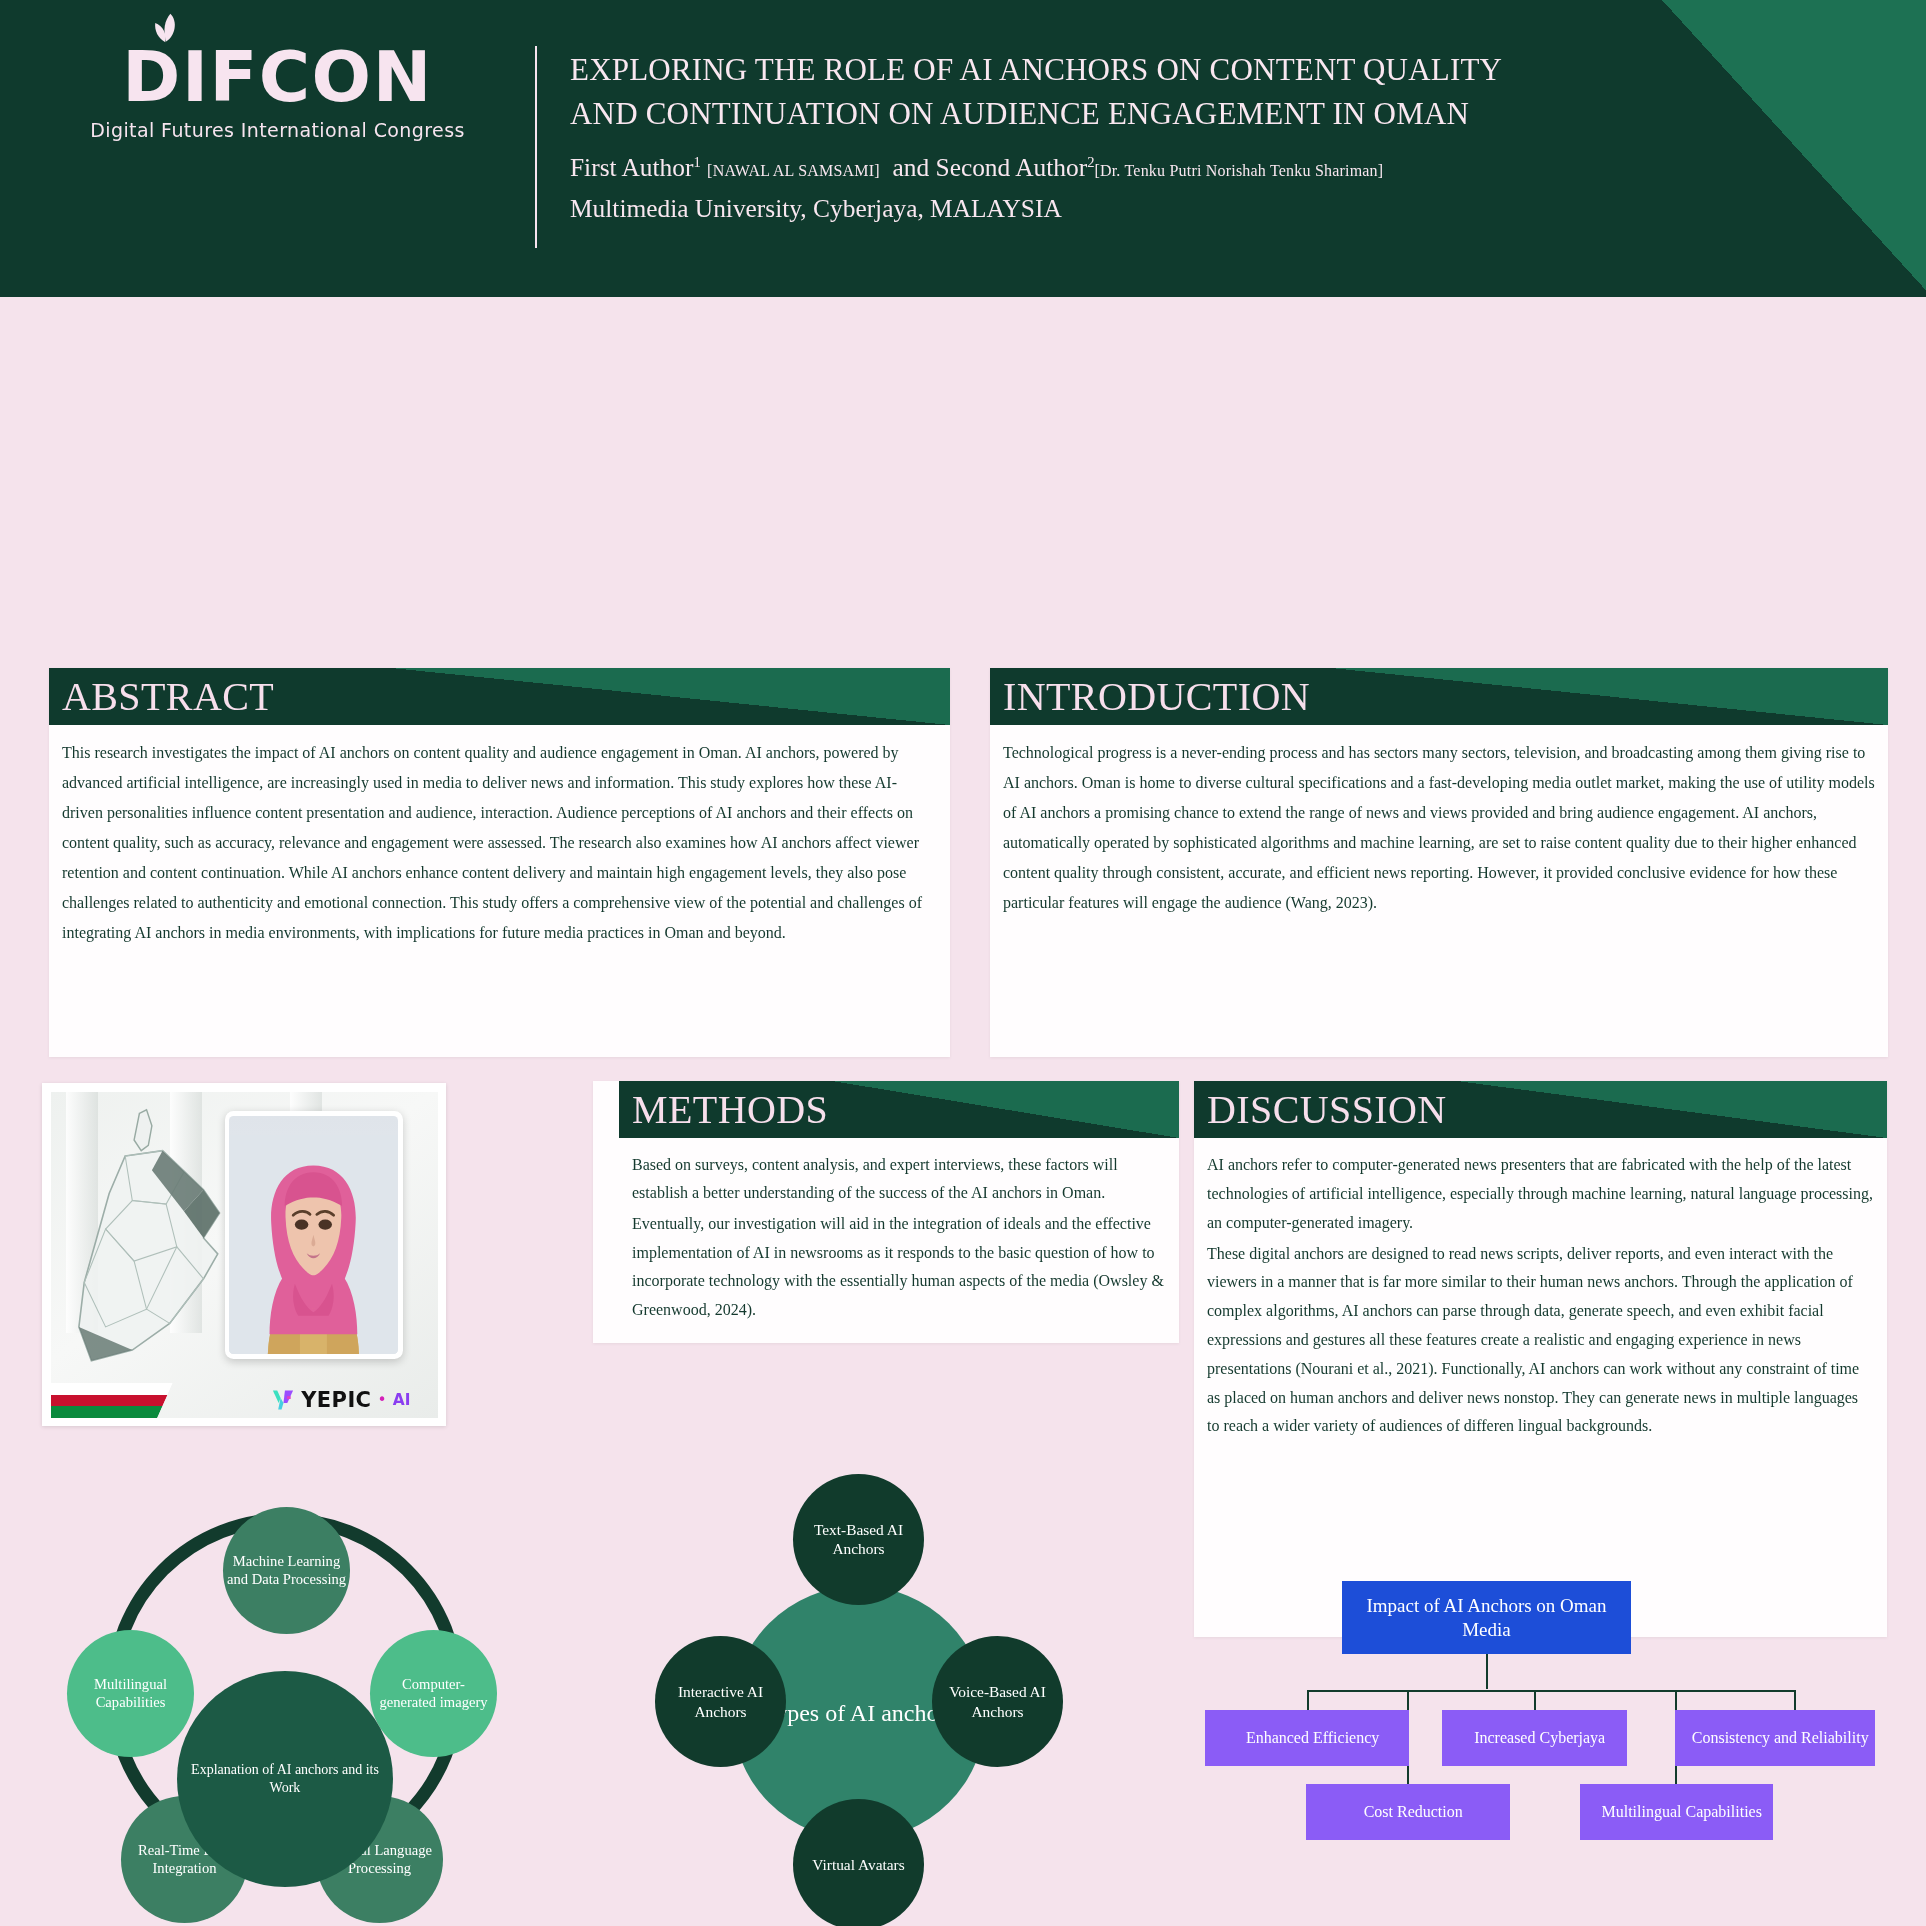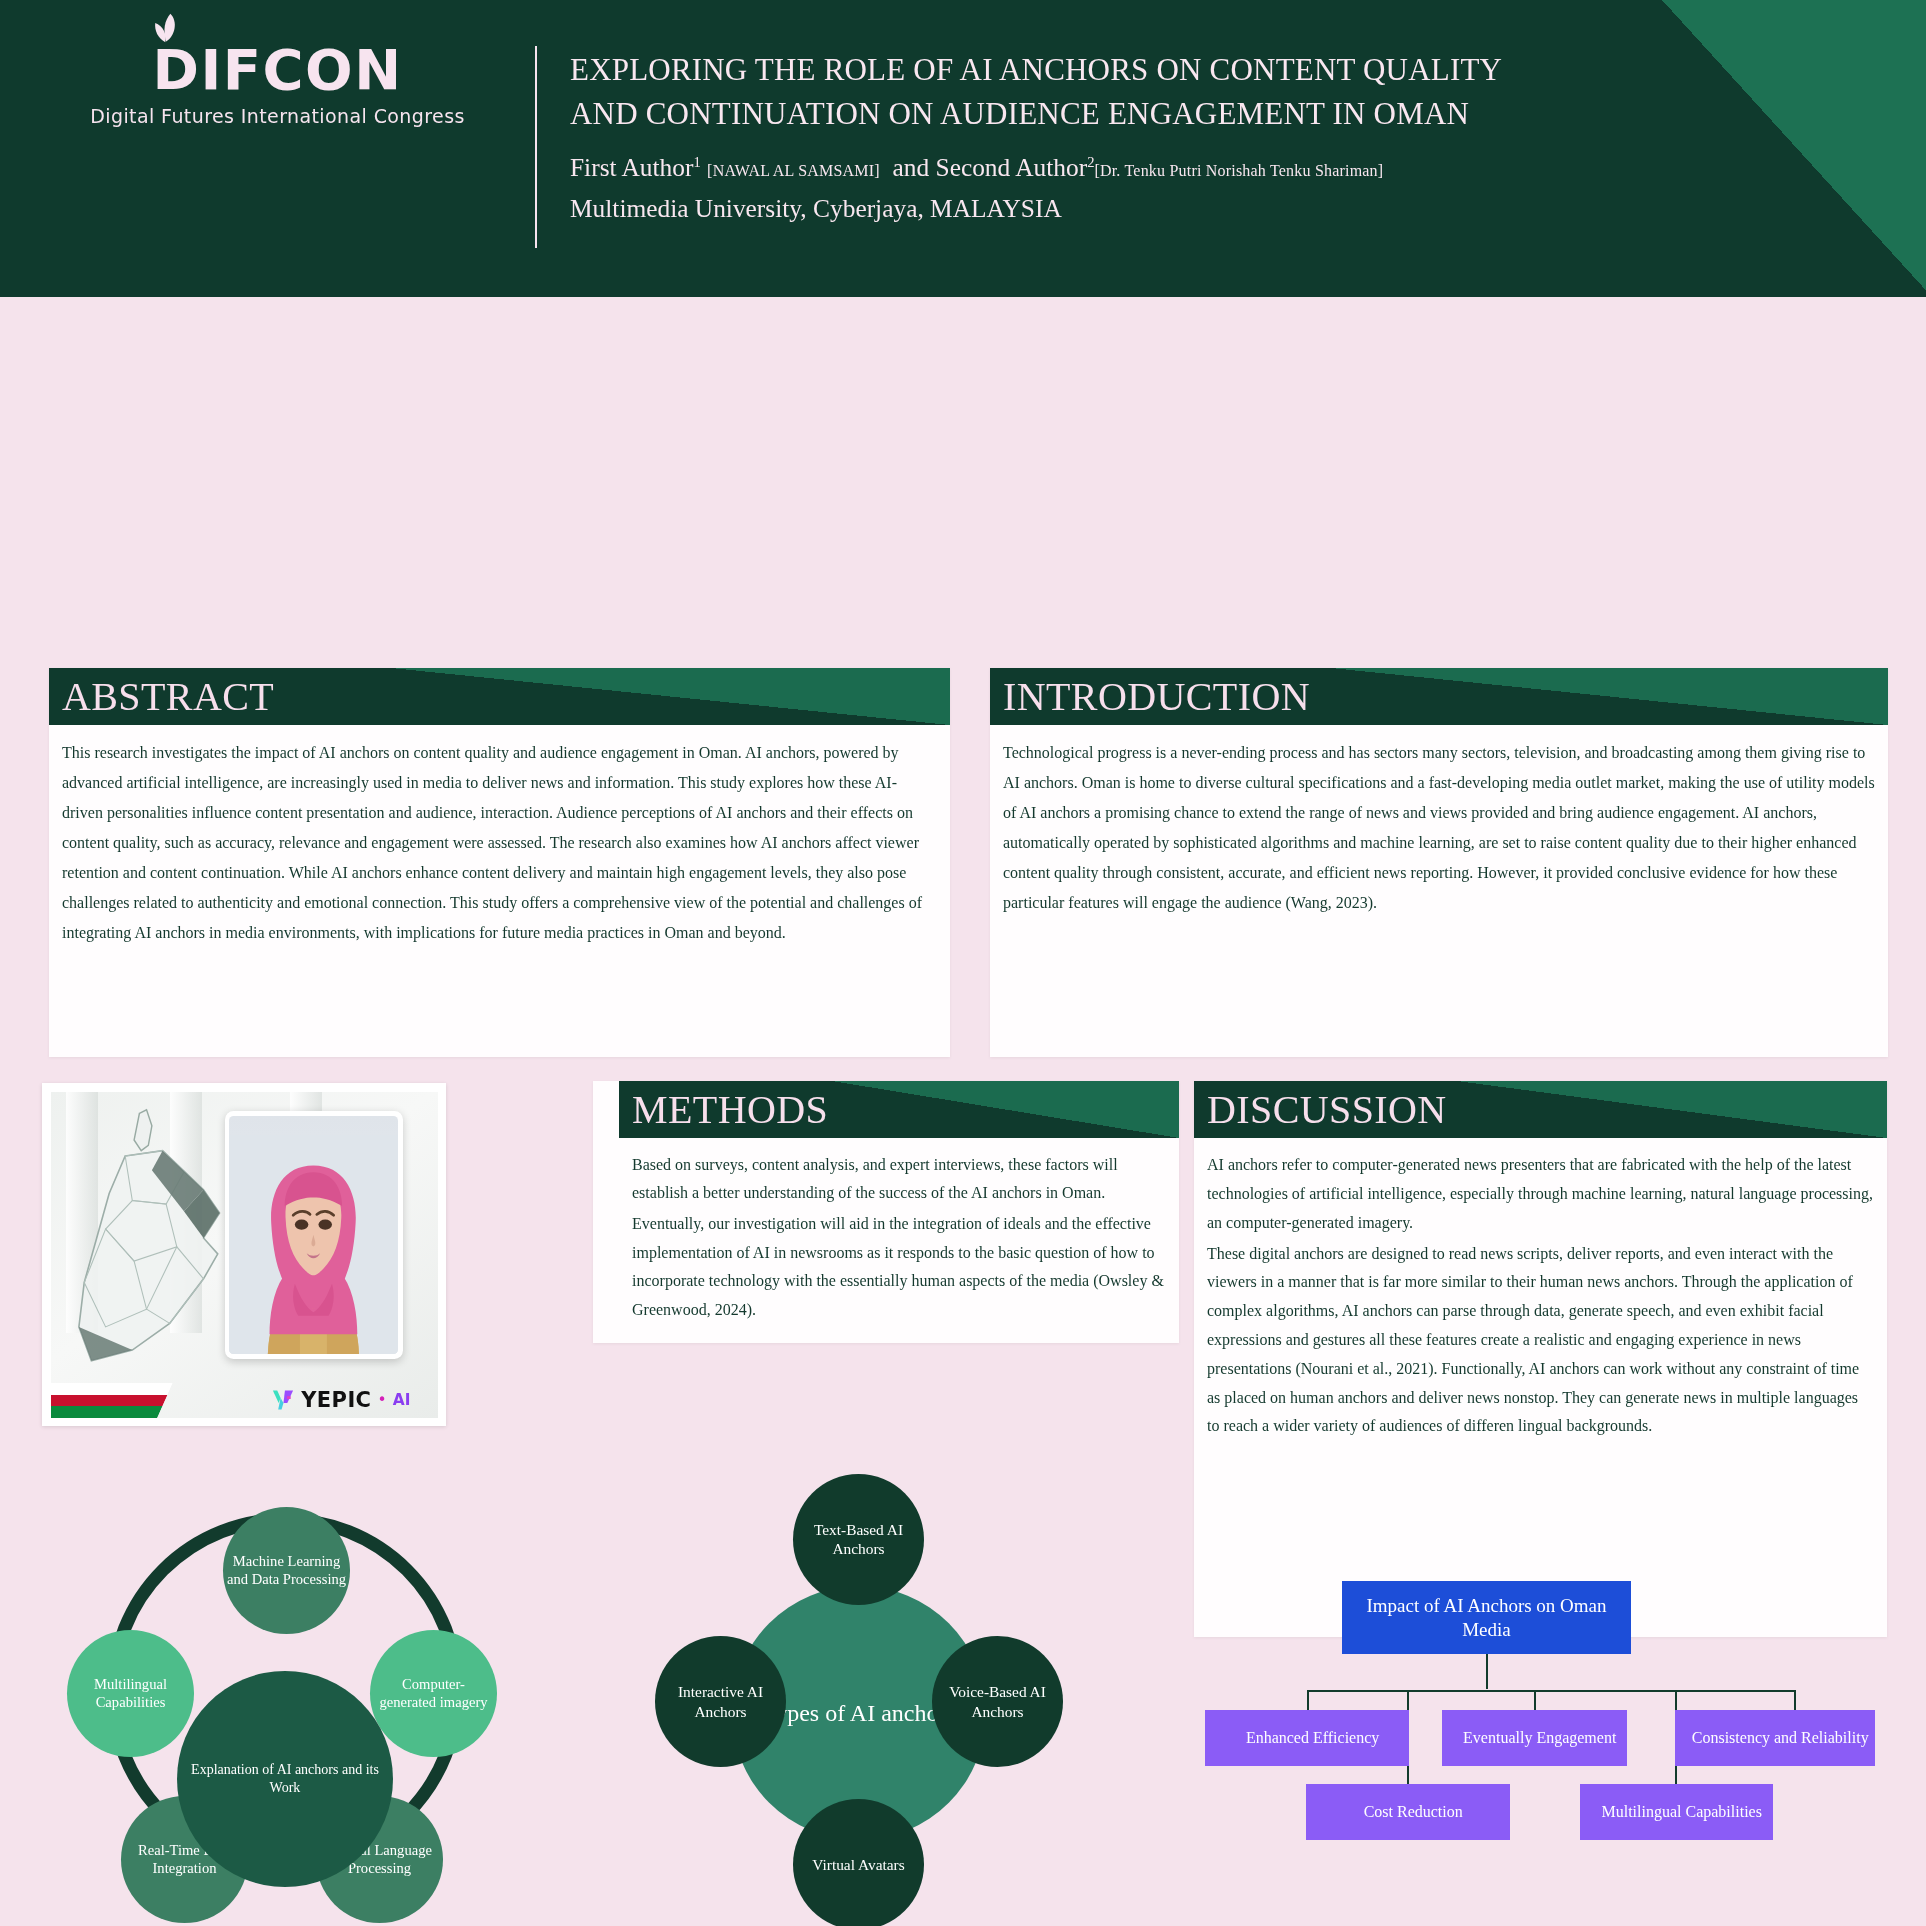--- a/index.html
+++ b/index.html
@@ -29,21 +29,21 @@
   .logo-block {
     position: absolute;
     left: 50px; top: 42px;
     width: 455px;
     text-align: center;
   }
   .logo-wordmark {
     position: relative;
     font-family: "DejaVu Sans", sans-serif;
     font-weight: 700;
-    font-size: 56px;
+    font-size: 70px;
     letter-spacing: 1.5px;
     color: #f7e4ef;
     line-height: 1;
   }
   .logo-leaf {
     position: absolute;
     left: 96px; top: -30px;
     width: 42px; height: 42px;
   }
   .logo-tagline {
@@ -477,21 +477,21 @@
   <figure id="figure3">
     <div class="h-box h-root">Impact of AI Anchors on Oman Media</div>
     <div class="h-line" style="left:296px; top:90px;  width:1.9px;  height:35px;"></div>
     <div class="h-line" style="left:117px; top:126px;  width:489px; height:1.9px;"></div>
     <div class="h-line" style="left:117px; top:126px;  width:1.9px;  height:21.6px;"></div>
     <div class="h-line" style="left:344px; top:126px;  width:1.9px;  height:21.6px;"></div>
     <div class="h-line" style="left:604px;top:126px;  width:1.9px;  height:21.6px;"></div>
     <div class="h-line" style="left:217px; top:126px;  width:1.9px;  height:96px;"></div>
     <div class="h-line" style="left:485px;top:126px;  width:1.9px;  height:96px;"></div>
     <div class="h-box h-child hc-1">Enhanced Efficiency</div>
-    <div class="h-box h-child hc-2">Eventually Engagement</div>
+    <div class="h-box h-child hc-2">Increased Cyberjaya</div>
     <div class="h-box h-child hc-3">Consistency and Reliability</div>
     <div class="h-box h-child hc-4">Cost Reduction</div>
     <div class="h-box h-child hc-5">Multilingual Capabilities</div>
   </figure>
   <figcaption class="figure-caption" id="fig3-caption">Figure 3: Impact of AI anchors in Oman (Abdelfattah et al., 2024)</figcaption>
 
 </div>
 
 
 </body></html>

